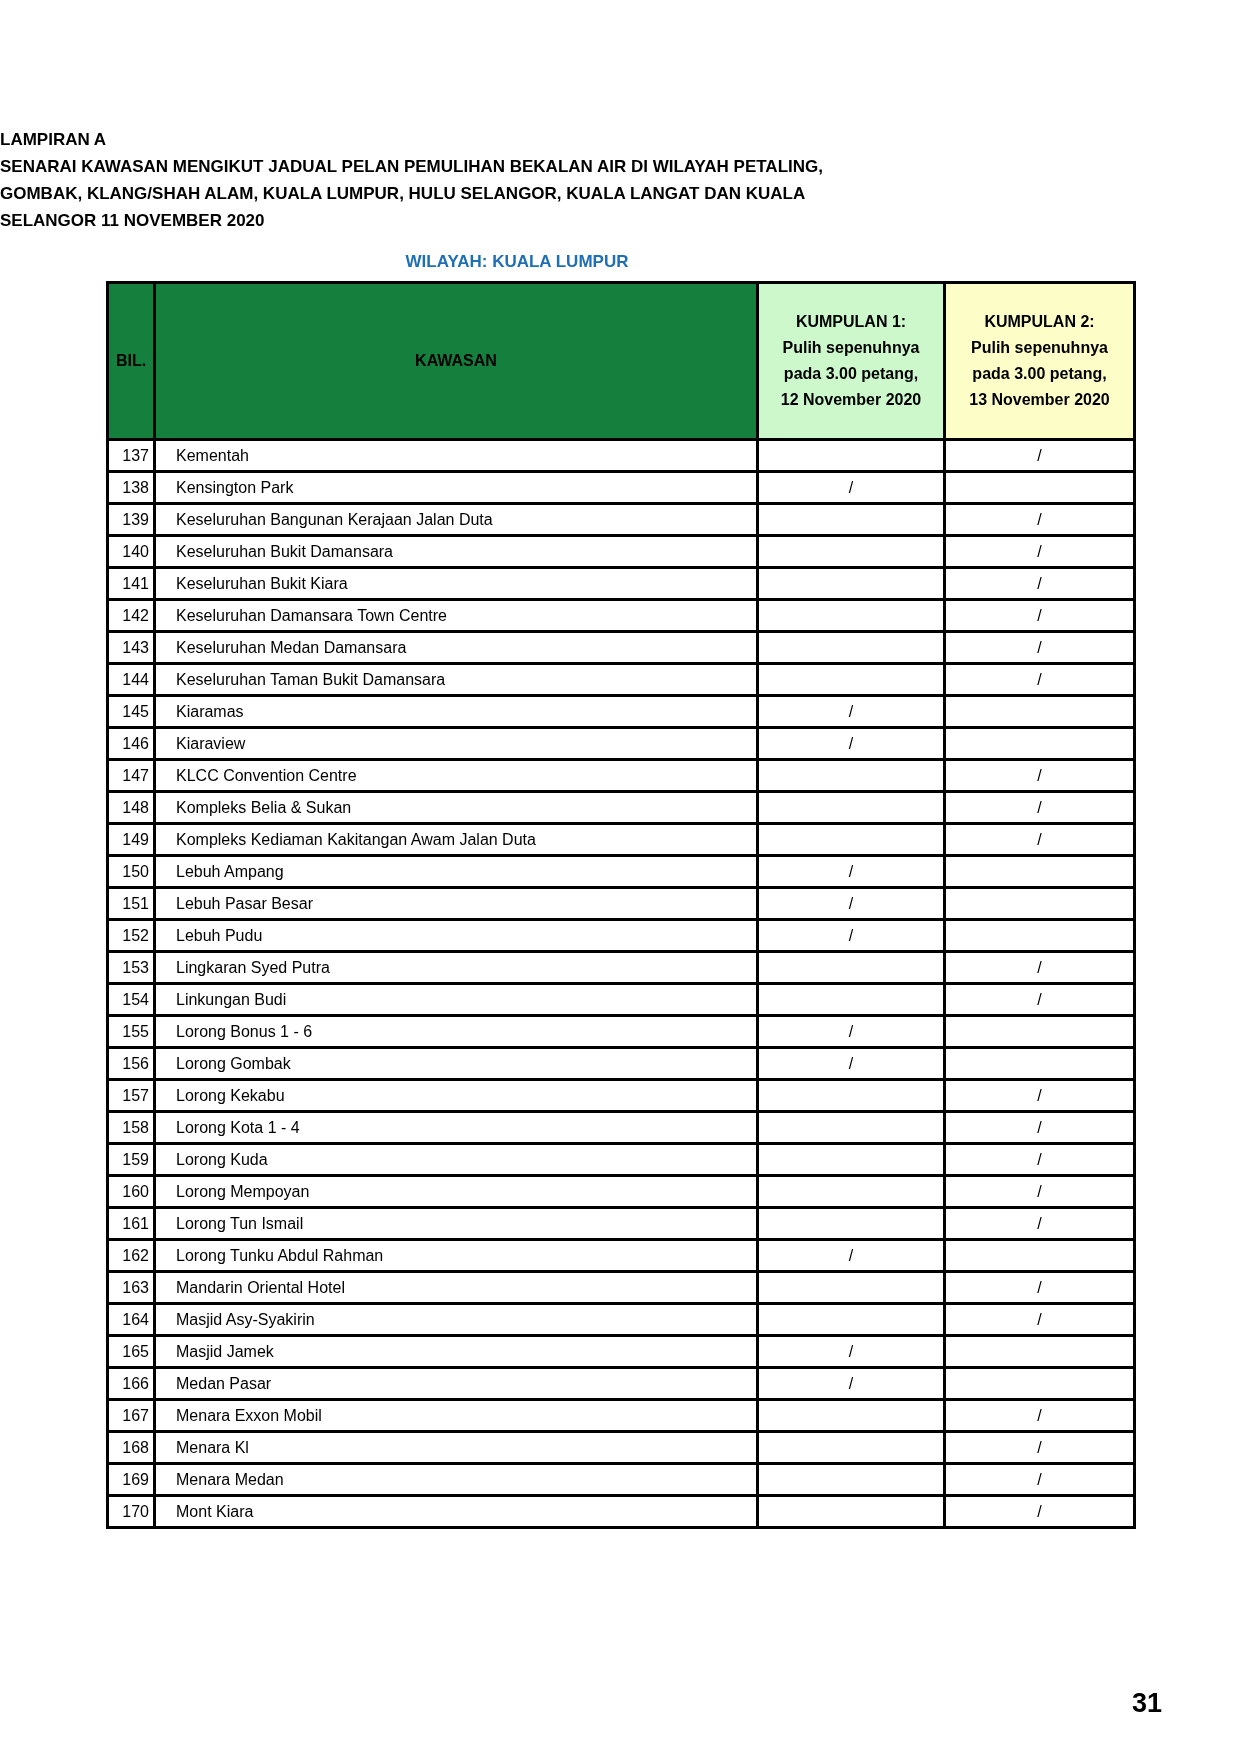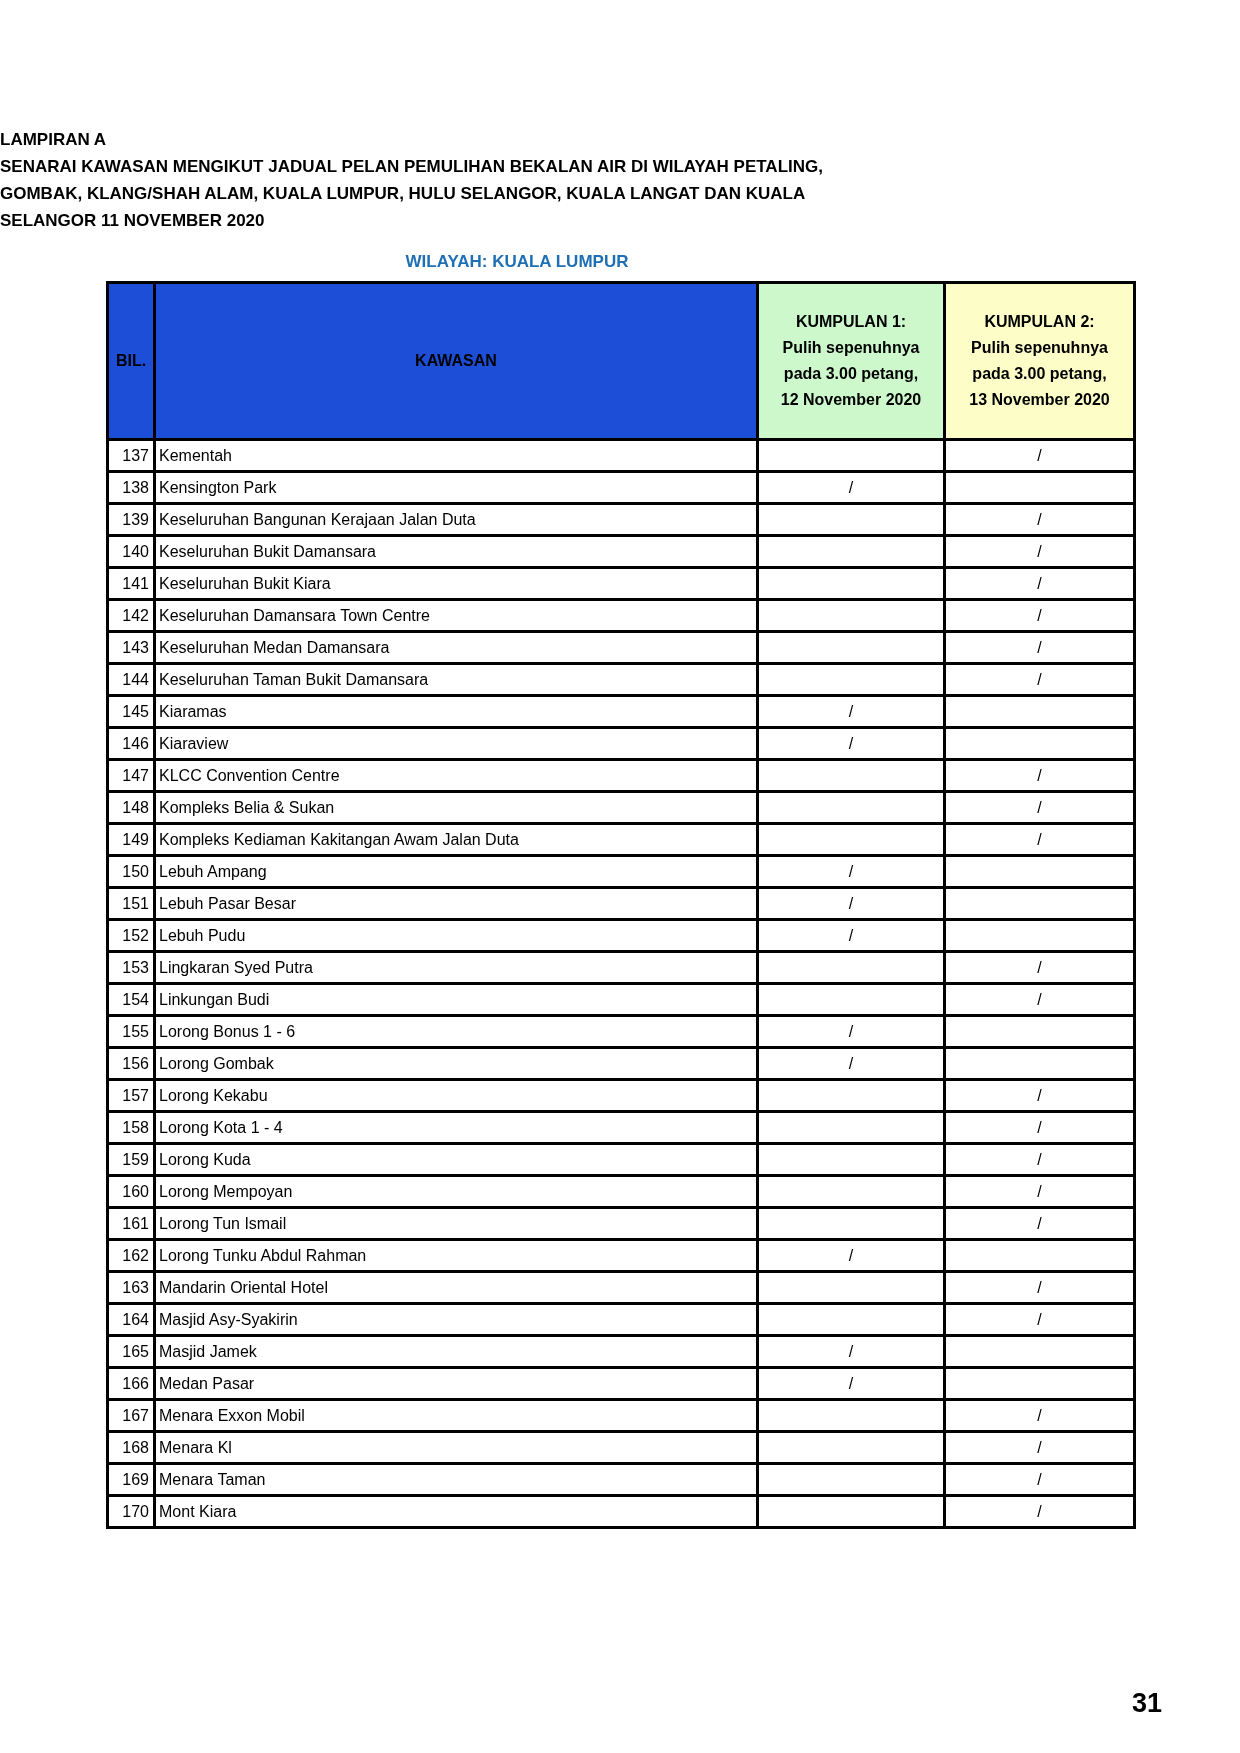--- a/index.html
+++ b/index.html
@@ -3,26 +3,26 @@
 <meta charset="utf-8">
 <style>
   html, body { margin:0; padding:0; background:#fff; }
   body { width:1240px; height:1753px; position:relative; font-family:"Liberation Sans", "DejaVu Sans", sans-serif; color:#000; }
   .title-block { position:absolute; left:0; width:1240px; top:126px; text-align:left; font-weight:bold; font-size:17px; line-height:27px; }
   .title-block div { white-space:nowrap; }
   .region { position:absolute; left:0; width:1034px; top:252px; text-align:center; font-weight:bold; font-size:17px; color:#1f6fb5; }
   table { position:absolute; left:106px; top:281px; border-collapse:collapse; table-layout:fixed; width:1027px; }
   td, th { border:3px solid #000; padding:0; }
   th { font-weight:bold; font-size:16px; line-height:26px; height:154px; text-align:center; vertical-align:middle; }
-  th.bil, th.kaw { background:#1d4ed8; }
+  th.bil, th.kaw { background:#15803d; }
   th.k1 { background:#ccf8cc; }
   th.k2 { background:#fdfdc8; }
   td { height:29px; font-size:16px; }
   td.num { text-align:right; padding-right:4px; }
-  td.name { padding-left:3px; white-space:nowrap; }
+  td.name { padding-left:20px; white-space:nowrap; }
   td.mark { text-align:center; font-size:16px; }
   .pageno { position:absolute; left:1132px; top:1688px; font-weight:bold; font-size:27px; }
 </style>
 </head>
 <body>
 
 <div class="title-block">
   <div>LAMPIRAN A</div>
   <div>SENARAI KAWASAN MENGIKUT JADUAL PELAN PEMULIHAN BEKALAN AIR DI WILAYAH PETALING,</div>
   <div>GOMBAK, KLANG/SHAH ALAM, KUALA LUMPUR, HULU SELANGOR, KUALA LANGAT DAN KUALA</div>
@@ -243,21 +243,21 @@
         <td class="mark">/</td>
       </tr>
       <tr>
         <td class="num">168</td>
         <td class="name">Menara Kl</td>
         <td class="mark"></td>
         <td class="mark">/</td>
       </tr>
       <tr>
         <td class="num">169</td>
-        <td class="name">Menara Taman</td>
+        <td class="name">Menara Medan</td>
         <td class="mark"></td>
         <td class="mark">/</td>
       </tr>
       <tr>
         <td class="num">170</td>
         <td class="name">Mont Kiara</td>
         <td class="mark"></td>
         <td class="mark">/</td>
       </tr>
     </tbody>

